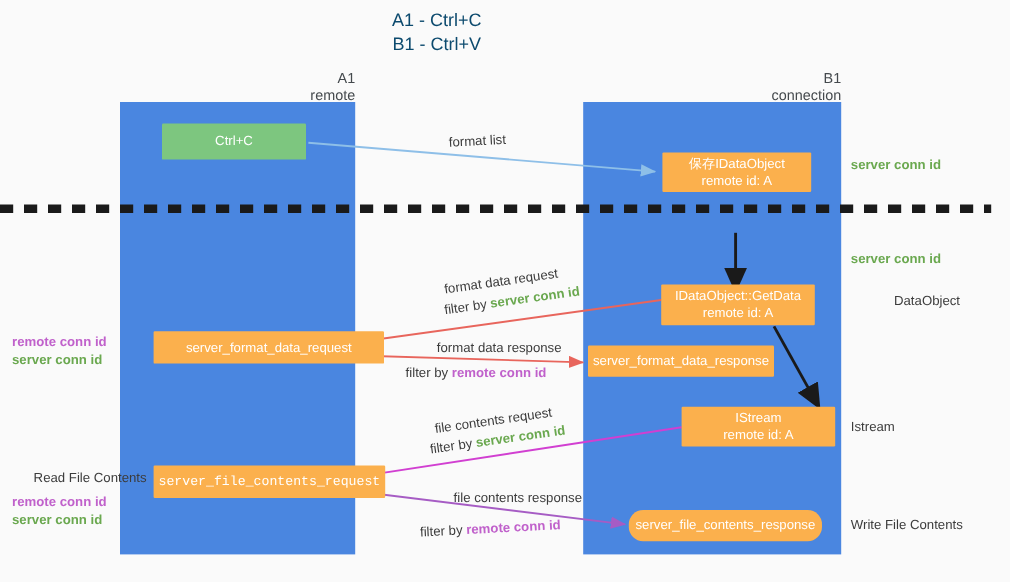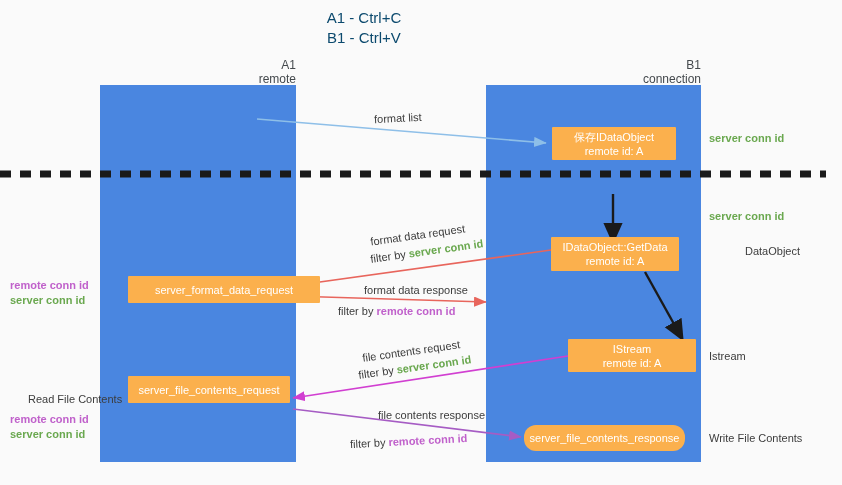--- a/index.html
+++ b/index.html
@@ -89,35 +89,37 @@
 
     <line x1="291" y1="296" x2="486" y2="302" stroke="#e8655c" stroke-width="1.6" marker-end="url(#ar-red)"></line>
 
     <line x1="568" y1="356" x2="293" y2="398" stroke="#d13fd1" stroke-width="1.6" marker-end="url(#ar-magenta)"></line>
 
     <line x1="293" y1="409" x2="521" y2="437" stroke="#a65cc4" stroke-width="1.6" marker-end="url(#ar-purple)"></line>
 
     <line x1="0" y1="174" x2="826" y2="174" stroke="#1a1a1a" stroke-width="7" stroke-dasharray="11 9"></line>
   </svg>
 
+  <div class="node green" style="left:135px;top:103px;width:120px;height:30px;">Ctrl+C</div>
 
   <div class="node orange" style="left:128px;top:276px;width:192px;height:27px;">server_format_data_request</div>
 
-  <div class="node orange" style="left:128px;top:376px;width:162px;height:27px;">server_file_contents_request</div>
+  <div class="node orange" style="left:128px;top:388px;width:193px;height:27px;font-family:Liberation Mono, monospace;">server_file_contents_request</div>
 
   <div class="node orange" style="left:552px;top:127px;width:124px;height:33px;">保存IDataObject
 remote id: A</div>
 
 
   <div class="node orange" style="left:551px;top:237px;width:128px;height:34px;">IDataObject::GetData
 remote id: A</div>
 
   <div class="node orange" style="left:568px;top:339px;width:128px;height:33px;">IStream
 remote id: A</div>
 
+  <div class="node orange" style="left:490px;top:288px;width:155px;height:26px;">server_format_data_response</div>
 
   <div class="node orange" style="left:524px;top:425px;width:161px;height:26px;border-radius:12px;">server_file_contents_response</div>
 
   <div class="edge-label" style="left:374px;top:111px;transform:rotate(-3deg);">format list</div>
 
   <div class="edge-label" style="left:370px;top:228px;transform:rotate(-8deg);">format data request</div>
 
   <div class="edge-label" style="left:370px;top:244px;transform:rotate(-8deg);">
     <span>filter by </span><span class="c-green">server conn id</span>
   </div>

